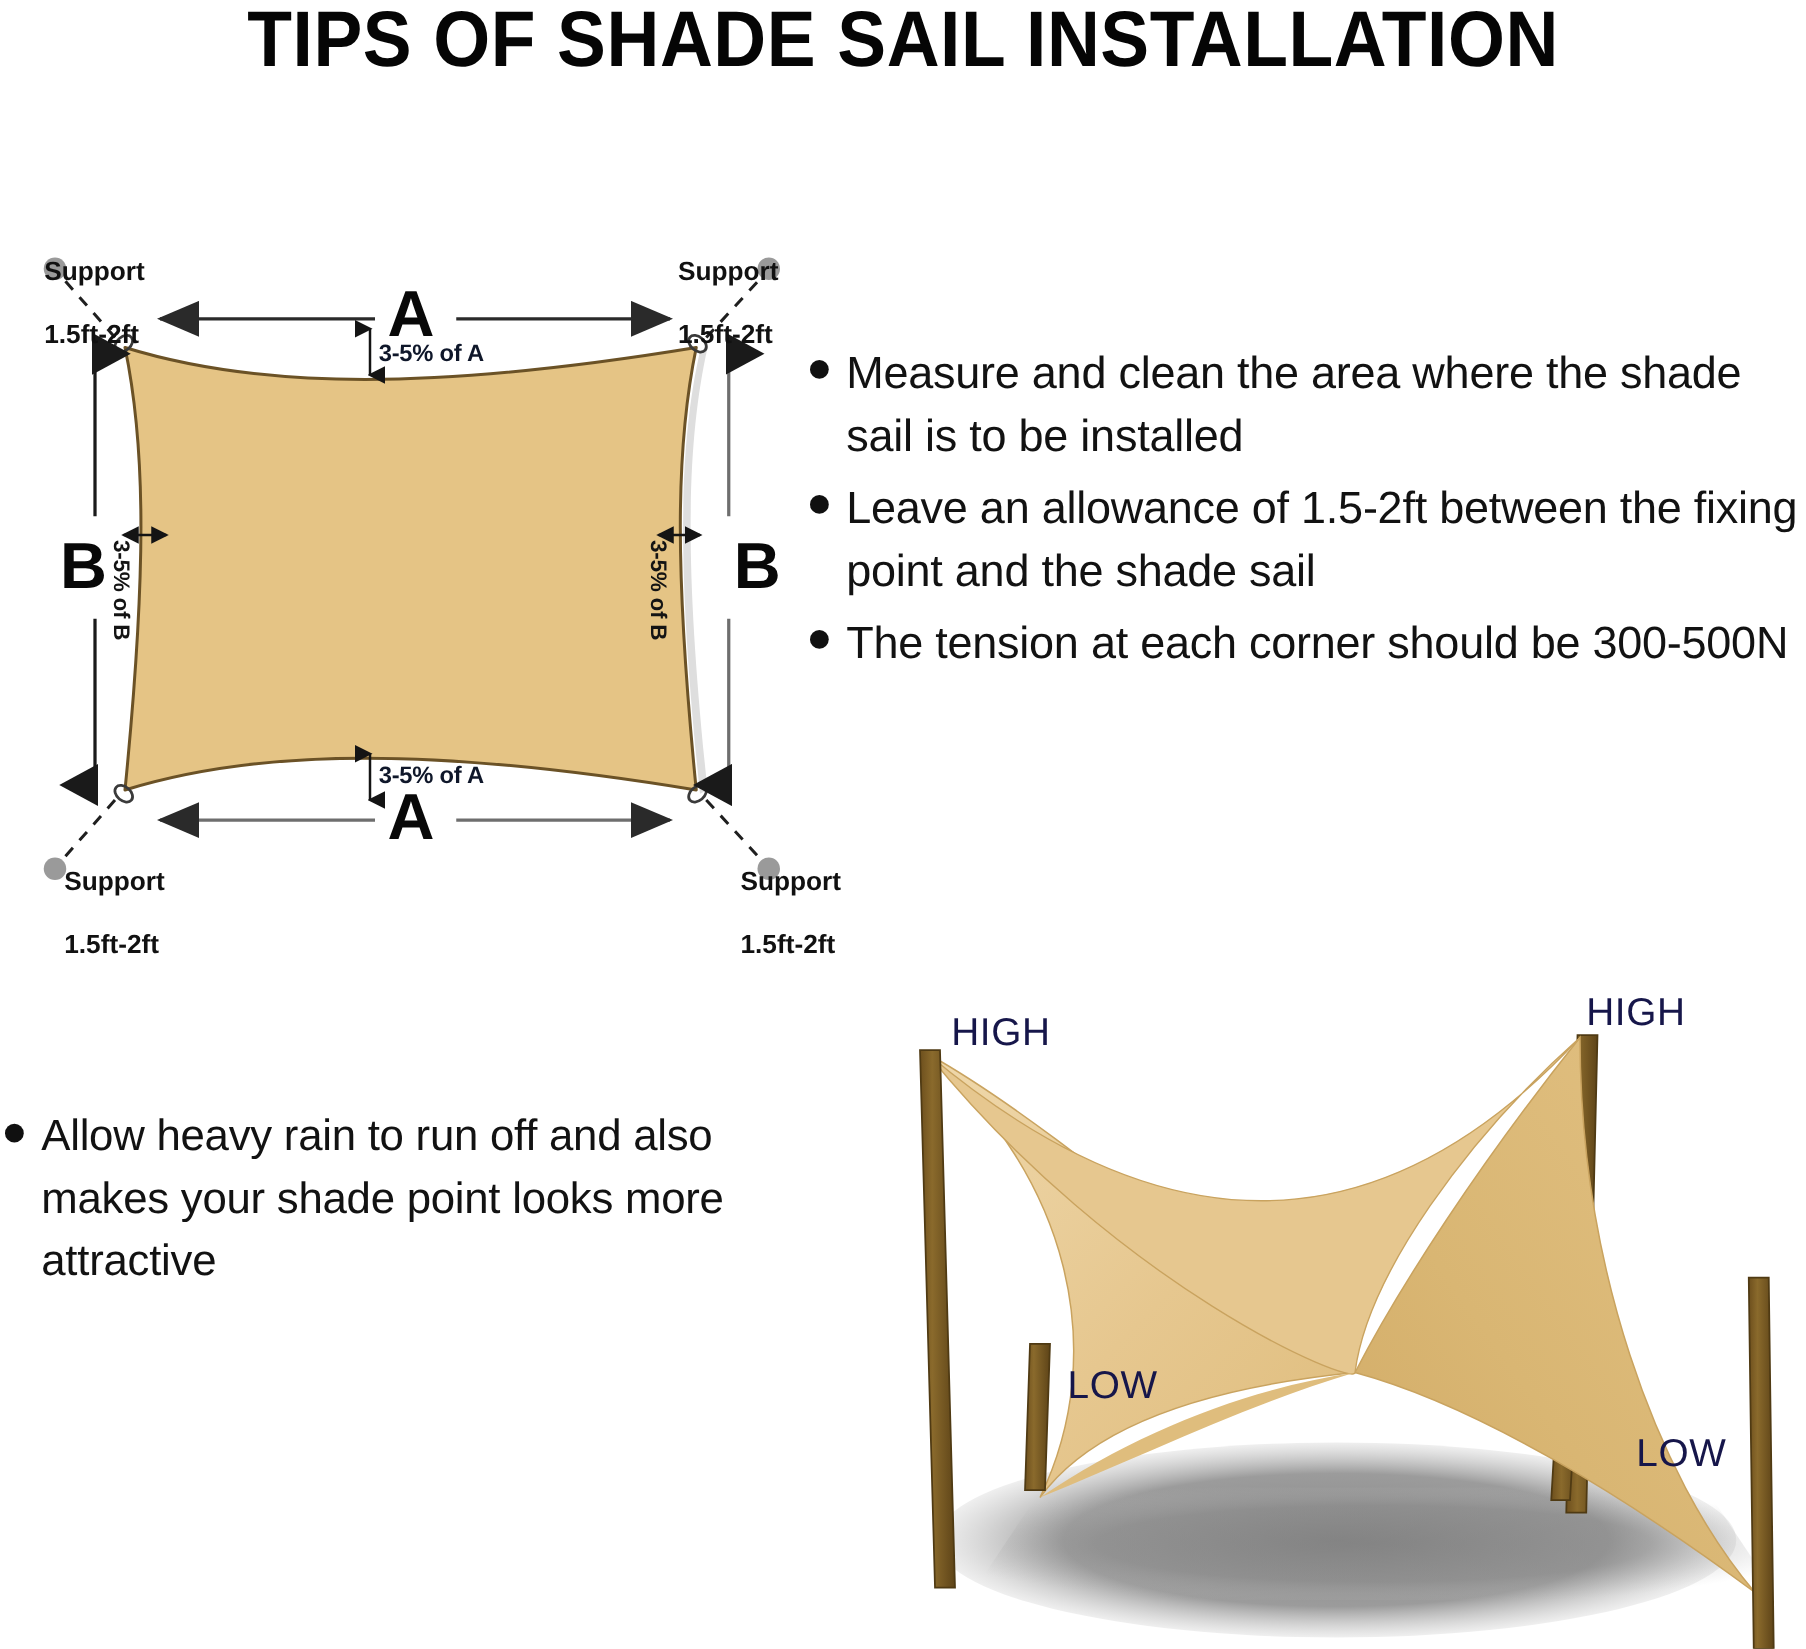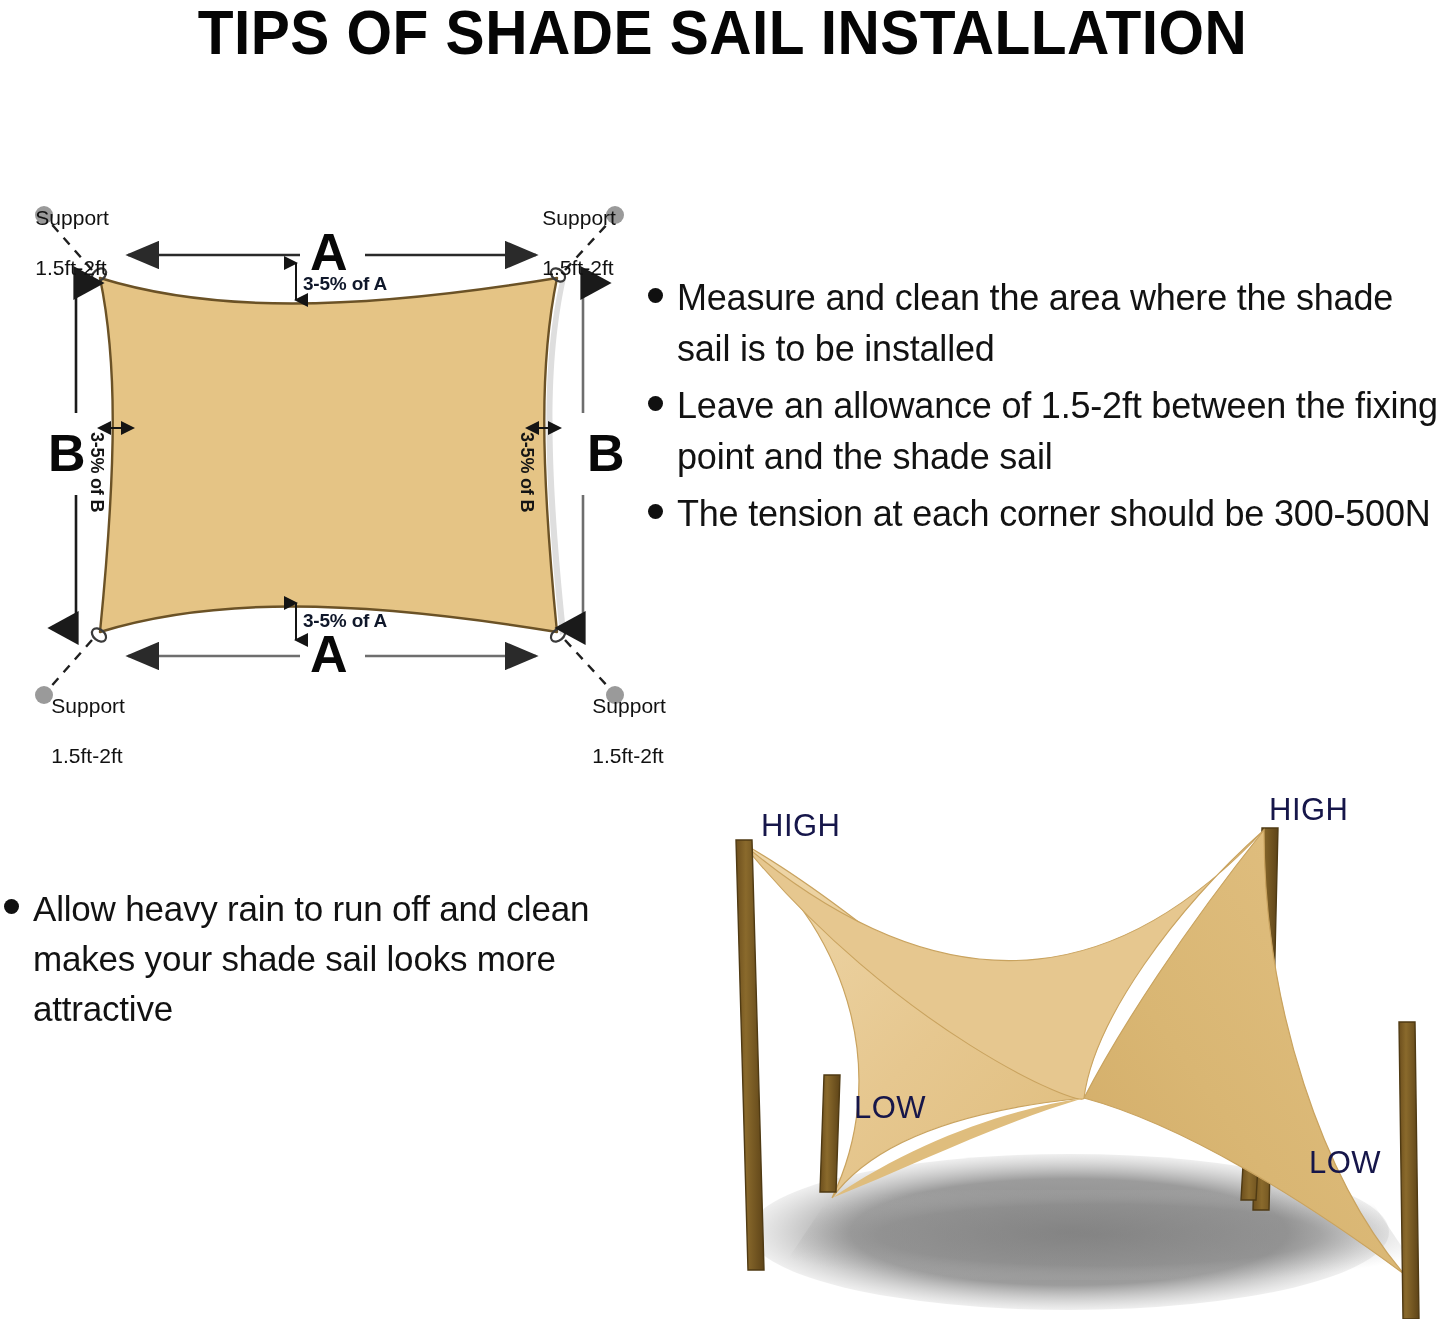--- a/index.html
+++ b/index.html
@@ -90,21 +90,21 @@
   
   .diagram-label {
     position: absolute;
     font-family: "Liberation Sans", sans-serif;
     color: #111111;
     white-space: pre;
   }
   .support-label {
     font-size: 21px;
     line-height: 25px;
-    font-weight: normal;
+    font-weight: bold;
     color: #111;
   }
   .big-letter {
     font-family: "Liberation Sans", sans-serif;
     font-weight: bold;
     font-size: 52px;
     color: #080808;
   }
   .pct-label {
     font-size: 19px;
@@ -279,21 +279,21 @@
   </div>
   <div class="bullet-row">
     <span class="bullet-dot"></span>
     <span class="bullet-text">The tension at each corner should be 300-500N</span>
   </div>
 </div>
 
 <div id="tips-list-bottom-left">
   <div class="bullet-row">
     <span class="bullet-dot"></span>
-    <span class="bullet-text">Allow heavy rain to run off and clean makes your shade sail looks more attractive</span>
+    <span class="bullet-text">Allow heavy rain to run off and also makes your shade point looks more attractive</span>
   </div>
 </div>
 
 <div id="diagram-hyperbolic-sail">
 
   <svg width="797" height="539" viewBox="0 0 797 539">
     <defs>
       <radialGradient id="groundShadow" cx="50%" cy="50%" r="55%">
         <stop offset="0%" stop-color="#808080" stop-opacity="0.95"></stop>
         <stop offset="62%" stop-color="#8a8a8a" stop-opacity="0.85"></stop>

